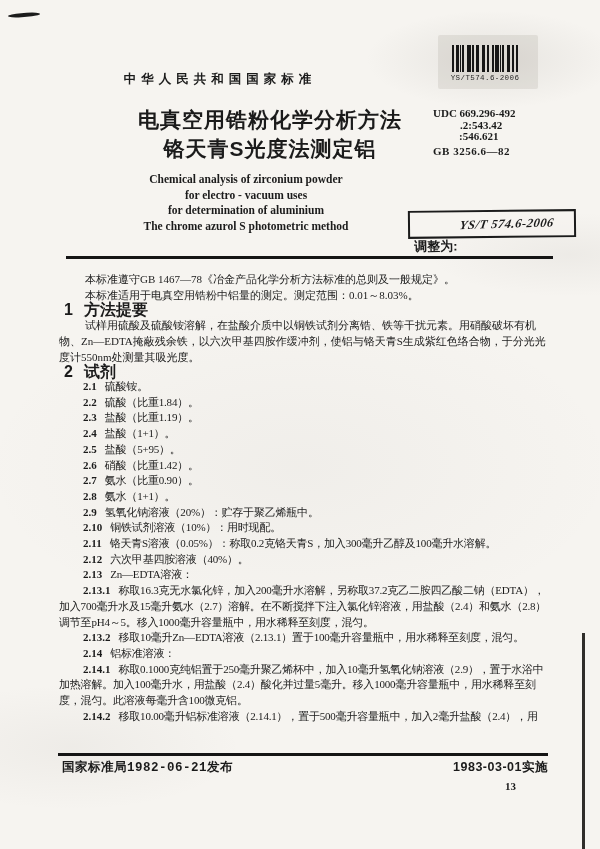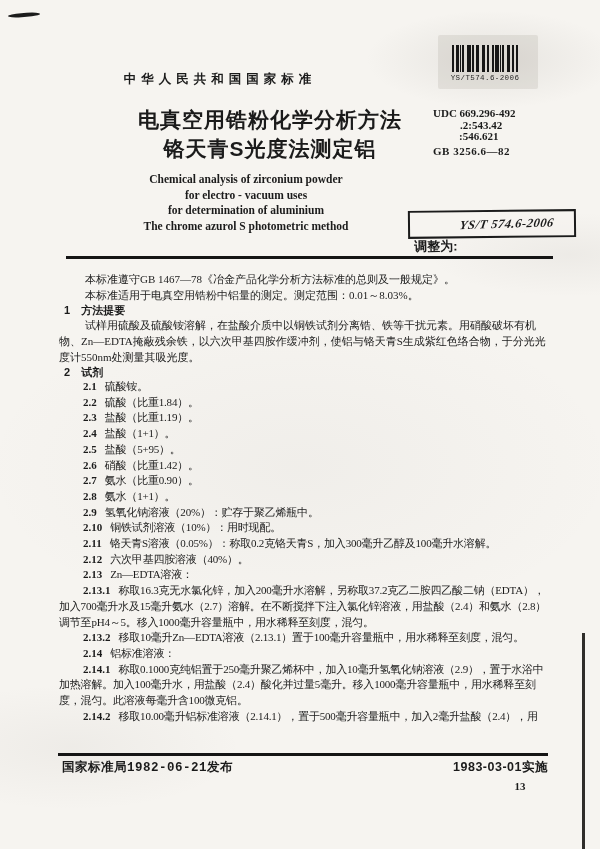--- a/index.html
+++ b/index.html
@@ -55,32 +55,32 @@
     font-size:12.5px; margin-left:3px; transform:skewX(-10deg) rotate(-1deg); letter-spacing:0.5px; }
 
   .rule-top { position:absolute; left:66px; top:256px; width:487px; height:2.5px; background:#151515; }
   .rule-bottom { position:absolute; left:58px; top:753px; width:490px; height:2.5px; background:#151515; }
 
   
   .doc-body { position:absolute; left:59px; top:271px; width:489px; height:480px; overflow:hidden;
     font-size:11px; line-height:16px; }
   .doc-body p { margin:0; }
   .p-indent { text-indent:26px; }
-  .sec-head { font-family:"Liberation Sans", sans-serif; font-weight:bold; font-size:11px;
+  .sec-head { font-family:"Liberation Sans", sans-serif; font-weight:bold; font-size:16px;
     line-height:14px; margin:9px 0 5px 0; padding-left:5px; }
   .sec-head .sec-num { margin-right:11px; }
   .item { text-indent:24px; line-height:15.7px; letter-spacing:-0.2px; }
   .item .num { font-weight:bold; margin-right:8px; letter-spacing:0; }
 
   
   .footer-left { position:absolute; left:62px; top:759px; font-family:Liberation Mono, monospace;
     font-weight:bold; font-size:12.5px; letter-spacing:0.5px; }
   .footer-right { position:absolute; right:52px; top:759px; font-family:"Liberation Sans", sans-serif;
     font-weight:bold; font-size:12.5px; letter-spacing:0.5px; }
-  .page-number { position:absolute; left:505px; top:780px; width:30px; text-align:center;
+  .page-number { position:absolute; left:505px; top:780px; width:30px; text-align:left;
     font-size:11px; font-weight:bold; }
 </style>
 </head>
 <body>
 
 <div class="paper">
 
   <div class="smudge-topleft"></div>
   <div class="edge-line-right"></div>
 

